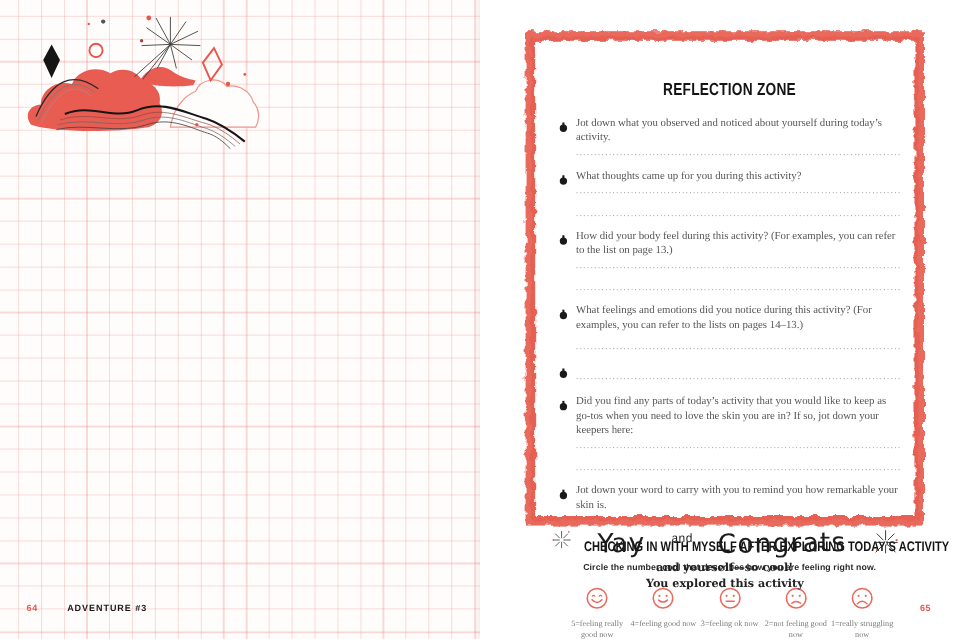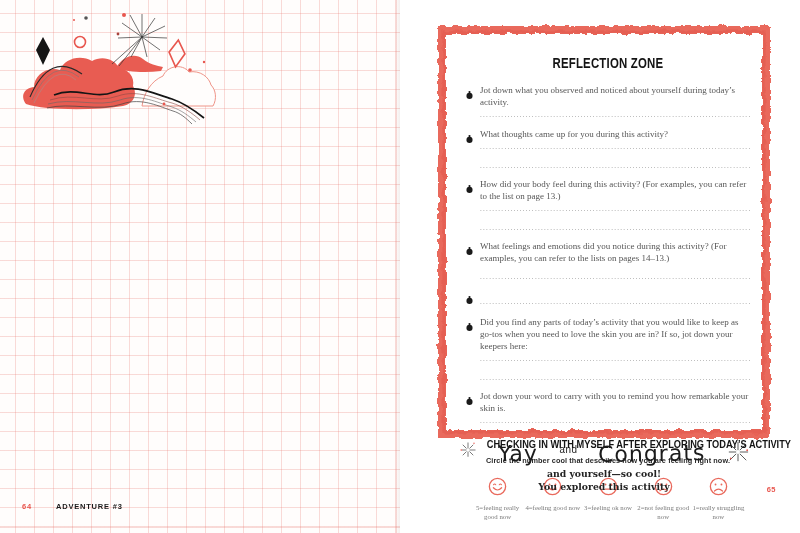--- a/index.html
+++ b/index.html
@@ -14,21 +14,21 @@
   .illustration{position:absolute;left:14px;top:4px;}
   .footer-left{position:absolute;left:22px;bottom:22px;display:flex;align-items:baseline;gap:24px;
     font-family:"Liberation Sans", sans-serif;font-weight:bold;font-size:7.5px;letter-spacing:0.8px;}
   .pagenum{color:#e8564e;}
   .chapter{color:#1a1a1a;}
   .gutter{position:absolute;left:395px;top:0;width:10px;height:533px;
     background:linear-gradient(to right, rgba(0,0,0,0), rgba(90,60,60,0.07) 50%, rgba(0,0,0,0));}
   
   .page-right{position:absolute;left:400px;top:0;width:400px;height:533px;background:#ffffff;}
   .frame-svg{position:absolute;left:30px;top:20px;}
-  .frame-content{position:absolute;left:36px;top:24px;width:336px;height:416px;
+  .frame-content{position:absolute;left:36px;top:36px;width:336px;height:416px;
     padding:14px 22px 0 30px;box-sizing:border-box;}
   .rz-title{text-align:center;margin:0 0 9px 0;}
   .rz-title span{display:inline-block;font-family:"Liberation Sans", sans-serif;font-weight:bold;
     font-size:13px;color:#141414;letter-spacing:0.2px;transform:scale(0.88,1.12);}
   .q{display:flex;gap:7px;margin-bottom:7px;}
   .bullet{flex:0 0 auto;margin-top:2px;}
   .q-body{flex:1;min-width:0;font-size:9px;line-height:12px;color:#565656;}
   .clip{overflow:hidden;margin:0;}
   .dots{white-space:nowrap;color:#8f8f8f;font-size:7px;letter-spacing:1.3px;}
   .dotline{margin-top:6px;height:12px;line-height:12px;}
@@ -41,21 +41,21 @@
   .rating{width:56px;text-align:center;}
   .rating-label{margin-top:3px;font-size:6.8px;line-height:8.5px;color:#7a7a7a;}
   
   .congrats{position:absolute;left:36px;top:441px;width:336px;text-align:center;}
   .congrats-line{display:flex;align-items:flex-start;justify-content:center;gap:21px;}
   .word-big{font-family:"DejaVu Sans", sans-serif;font-size:22px;color:#1b1b1b;letter-spacing:1px;
     display:inline-block;transform:rotate(-1deg);}
   .word-small{font-family:Liberation Mono, monospace;font-size:10px;color:#1b1b1b;margin-top:4px;}
   .congrats-sub{margin-top:2px;font-family:"DejaVu Serif", serif;font-weight:bold;
     font-size:9.3px;line-height:12.5px;color:#222222;}
-  .footer-right{position:absolute;right:24px;bottom:39px;font-family:"Liberation Sans", sans-serif;
+  .footer-right{position:absolute;right:24px;bottom:22px;font-family:"Liberation Sans", sans-serif;
     font-weight:bold;font-size:7.5px;color:#e8564e;letter-spacing:0.5px;margin-top:11px;}
 </style>
 </head>
 <body>
 
 <div class="spread">
 
   <div class="page-left">
     <svg class="illustration" width="215" height="125" viewBox="0 0 215 125">
 

